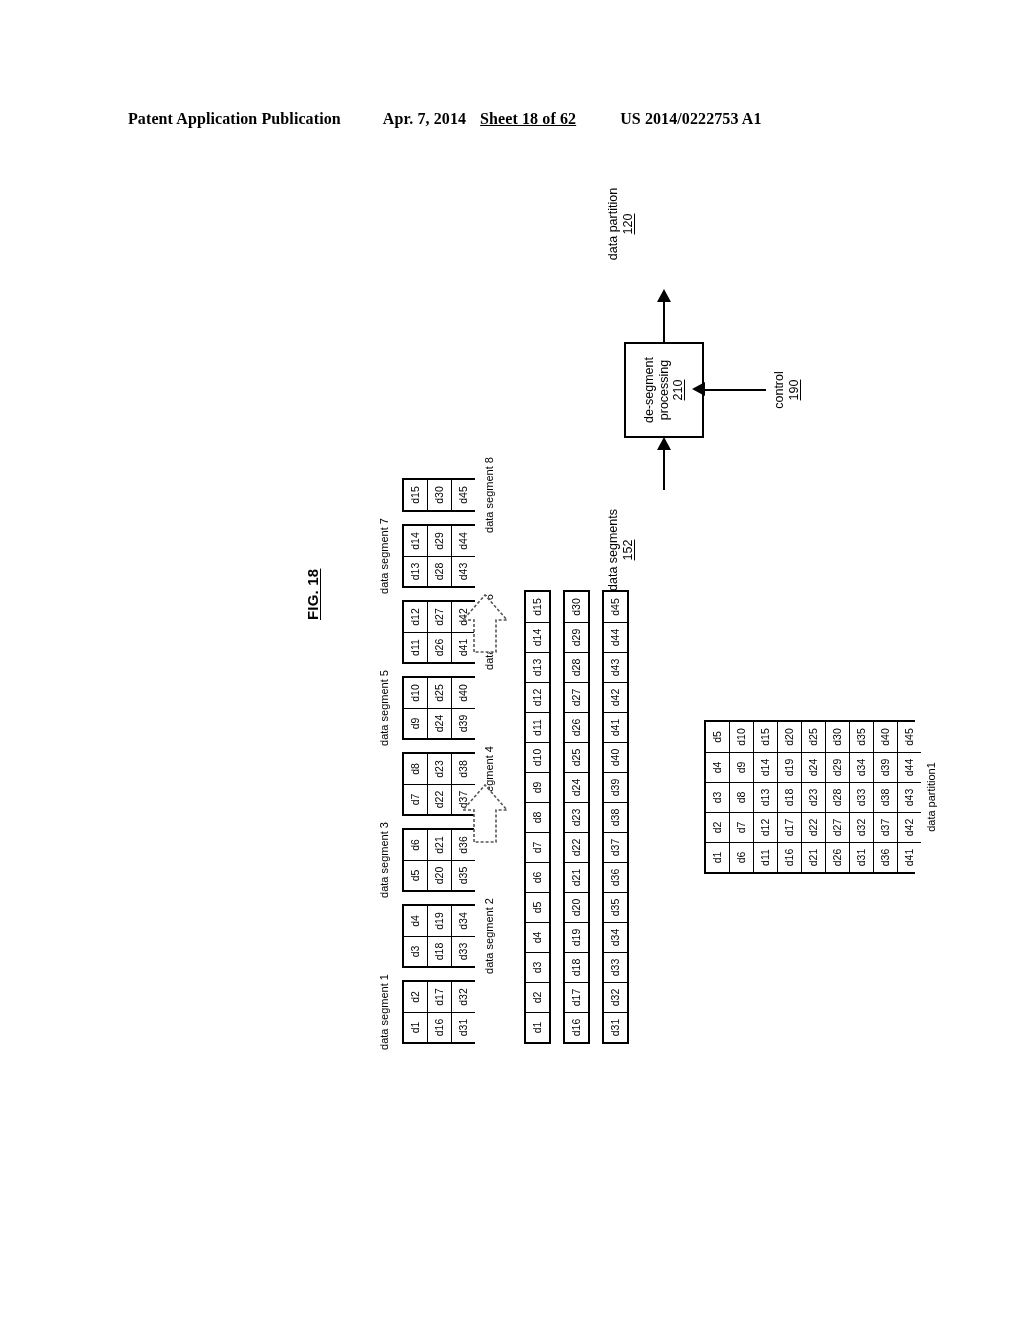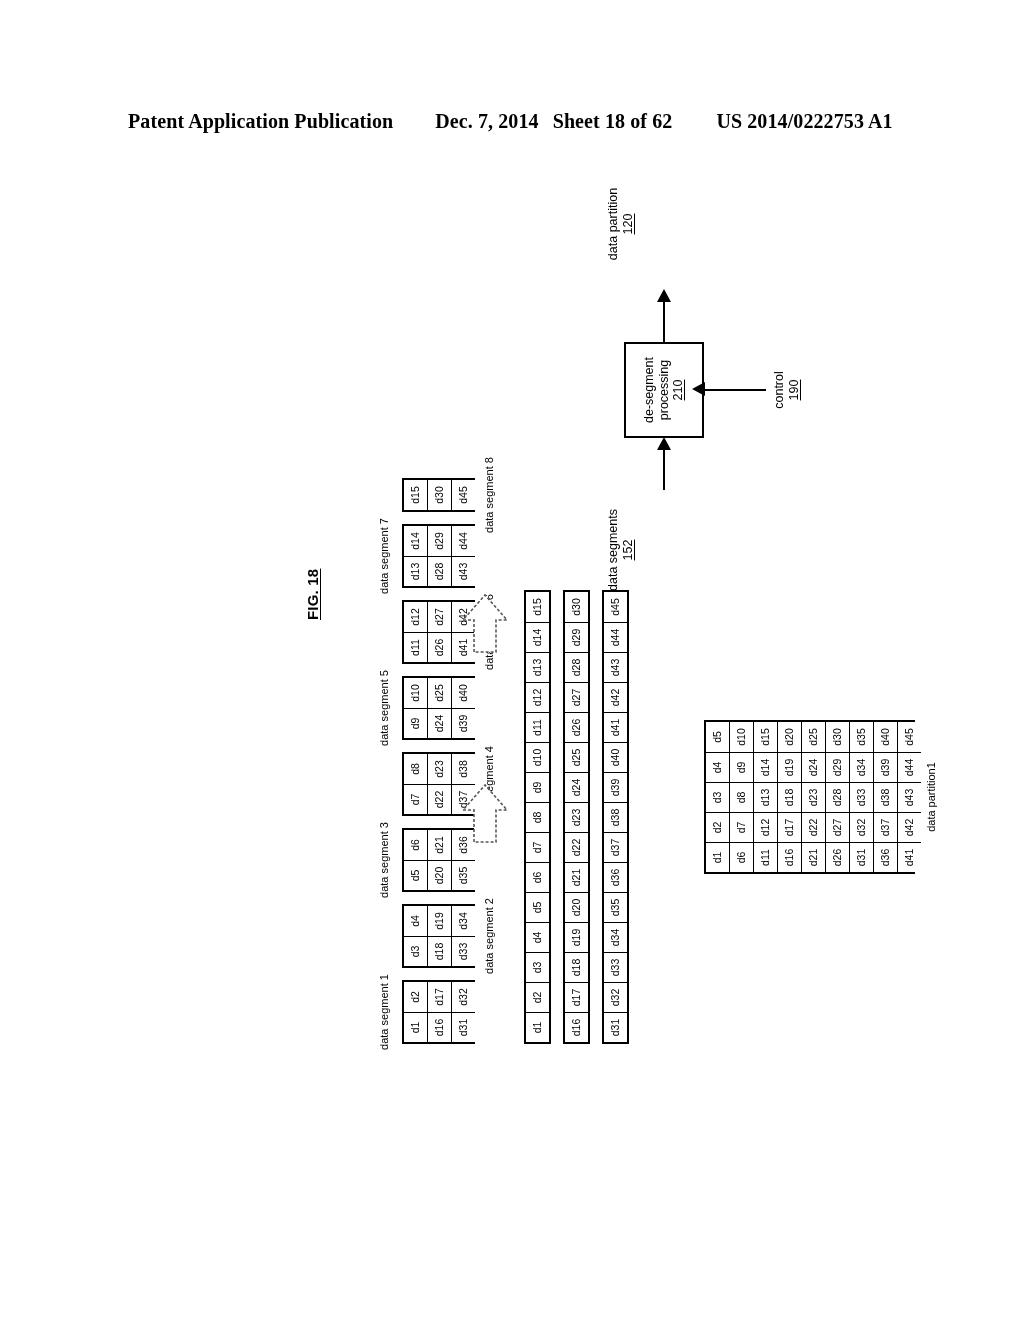--- a/index.html
+++ b/index.html
@@ -19,27 +19,27 @@
   
   #patent-header {
     position: absolute;
     top: 88px;
     left: 128px;
     width: 768px;
     display: flex;
     align-items: baseline;
     font-family: "Liberation Serif", serif;
     font-weight: bold;
-    font-size: 20px;
+    font-size: 16px;
     letter-spacing: 0.1px;
     white-space: nowrap;
   }
   #patent-header .hdr-pub { }
   #patent-header .hdr-date { margin-left: 42px; }
-  #patent-header .hdr-sheet { margin-left: 14px; }
+  #patent-header .hdr-sheet { margin-left: 14px; text-decoration: underline; }
   #patent-header .hdr-num { margin-left: 44px; margin-top: 22px; }
 
   
   #figure-stage {
     position: absolute;
     left: 0;
     top: 0;
     width: 1024px;
     height: 1320px;
   }
@@ -169,21 +169,21 @@
     text-underline-offset: 2px;
     letter-spacing: 0.2px;
     white-space: nowrap;
   }
 </style>
 </head>
 <body>
 
 <div id="patent-header">
   <span class="hdr-pub">Patent Application Publication</span>
-  <span class="hdr-date">Dec. 7, 2014</span>
+  <span class="hdr-date">Apr. 7, 2014</span>
   <span class="hdr-sheet">Sheet 18 of 62</span>
   <span class="hdr-num">US 2014/0222753 A1</span>
 </div>
 
 <div id="figure-stage">
   <div id="rot-canvas">
 
     <div class="layer" id="segments-layer">
         <div class="segblock" style="left: 46px; top: 210px; width: 64px; height: 73px;">
           <div class="srow">

